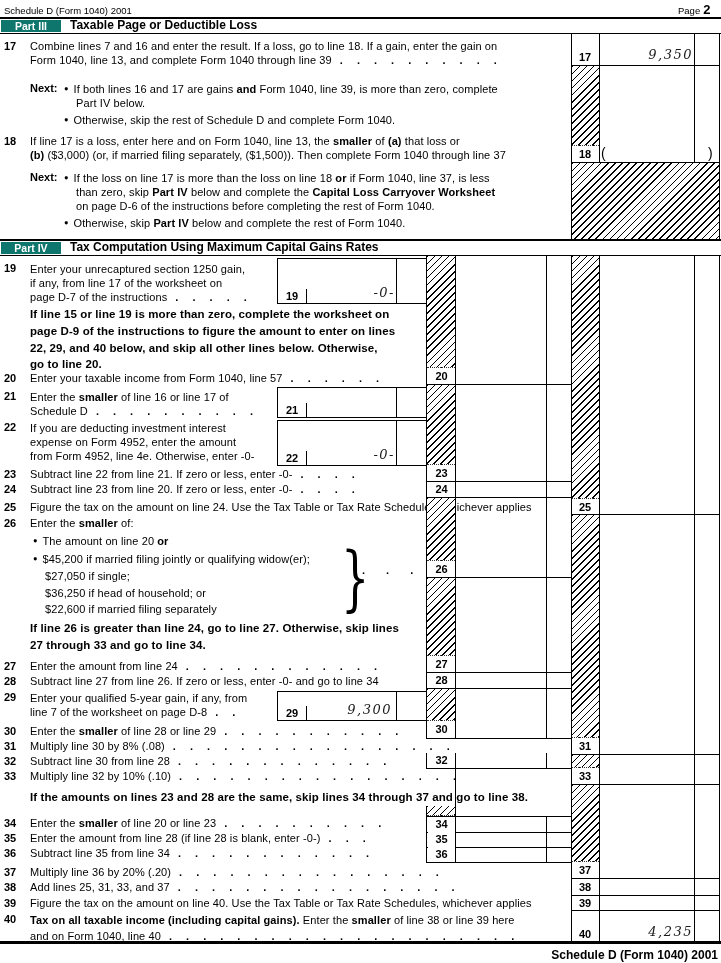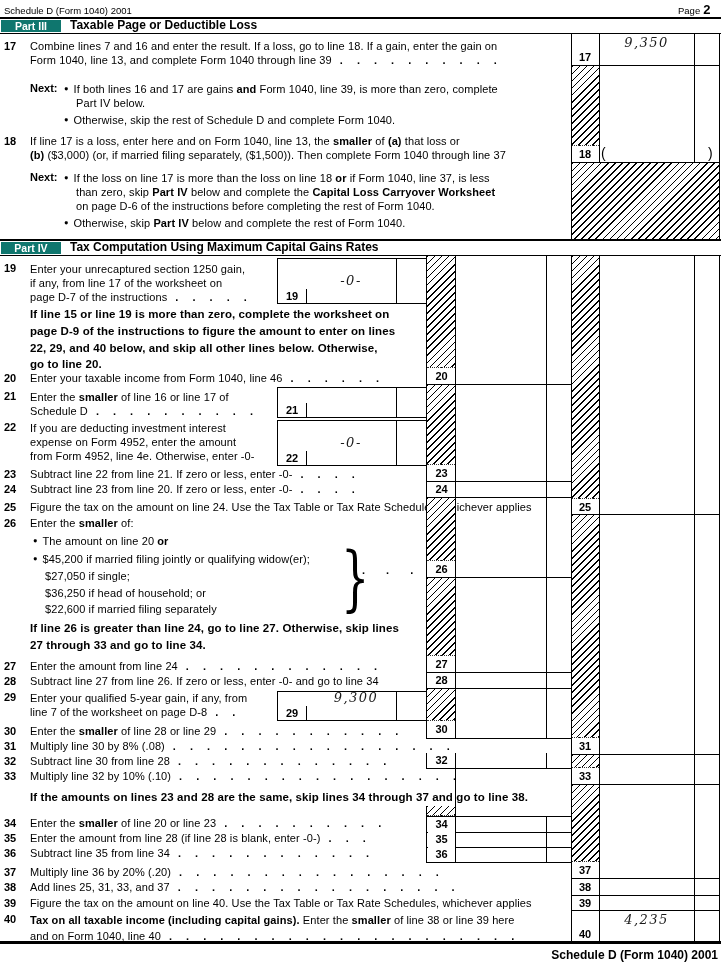--- a/index.html
+++ b/index.html
@@ -11,22 +11,22 @@
   .b{font-weight:bold;}
   .dots{font-weight:bold;letter-spacing:5px;word-spacing:1px;padding-left:8px;white-space:nowrap;}
   .bu{font-size:7.5px;vertical-align:2px;padding-right:5px;letter-spacing:0;}
   .hang{padding-left:12px;text-indent:-12px;}
   .hl{position:absolute;background:#000;height:1.2px;}
   .vl{position:absolute;background:#000;width:1.2px;}
   .hatch{position:absolute;background:repeating-linear-gradient(135deg,#000 0,#000 1.2px,#fff 1.2px,#fff 5px);}
   .dotb{border-bottom:1px dotted #333;box-sizing:border-box;}
   .lbl{position:absolute;width:26px;height:14px;line-height:14px;text-align:center;
        font-weight:bold;font-size:11px;background:#fff;}
-  .field{position:absolute;display:flex;justify-content:center;align-items:flex-end;
-         padding-bottom:14px;box-sizing:border-box;}
+  .field{position:absolute;display:flex;justify-content:flex-end;align-items:flex-end;
+         padding-bottom:2px;box-sizing:border-box;}
   .val{font-family:"DejaVu Serif",serif;font-style:italic;font-size:13px;color:#1a1a1a;letter-spacing:1.5px;}
   .partbar{position:absolute;left:0;width:721px;height:17px;box-sizing:border-box;
            border-top:2.5px solid #000;border-bottom:1.5px solid #000;background:#fff;}
   .partlabel{position:absolute;left:1px;top:1px;width:60px;height:12px;background:#0f766e;color:#fff;
              font-weight:bold;text-align:center;line-height:12px;font-size:10.5px;}
   .parttitle{position:absolute;left:70px;top:0;font-weight:bold;font-size:12px;line-height:13px;}
   .paren{position:absolute;font-size:14px;line-height:14px;}
   .brace{position:absolute;font-family:"DejaVu Serif",serif;font-size:72px;font-weight:normal;
          line-height:66px;transform:scale(0.62,0.98);transform-origin:left top;}
   .smalltext{font-size:9.5px;letter-spacing:0;}
@@ -82,21 +82,21 @@
   <div class="partbar" style="top:239px;">
     <div class="partlabel">Part IV</div>
     <div class="parttitle">Tax Computation Using Maximum Capital Gains Rates</div>
   </div>
 
   <div class="num" style="left:4px;top:262px;">19</div>
   <div class="txt" style="left:30px;top:262px;width:250px;line-height:14px;"><span>Enter your unrecaptured section 1250 gain,</span><br><span>if any, from line 17 of the worksheet on</span><br><span>page D-7 of the instructions</span><span class="dots">. . . . .</span></div>
   <div class="txt" style="left:30px;top:306px;width:420px;line-height:16.8px;font-size:11.5px;"><span class="b">If line 15 or line 19 is more than zero, complete the worksheet on</span><br><span class="b">page D-9 of the instructions to figure the amount to enter on lines</span><br><span class="b">22, 29, and 40 below, and skip all other lines below. Otherwise,</span><br><span class="b">go to line 20.</span></div>
 
   <div class="num" style="left:4px;top:372px;">20</div>
-  <div class="txt" style="left:30px;top:372px;width:400px;"><span>Enter your taxable income from Form 1040, line 46</span><span class="dots">. . . . . .</span></div>
+  <div class="txt" style="left:30px;top:372px;width:400px;"><span>Enter your taxable income from Form 1040, line 57</span><span class="dots">. . . . . .</span></div>
 
   <div class="num" style="left:4px;top:390px;">21</div>
   <div class="txt" style="left:30px;top:390px;width:250px;line-height:14px;"><span>Enter the </span><span class="b">smaller</span><span> of line 16 or line 17 of</span><br><span>Schedule D</span><span class="dots">. . . . . . . . . .</span></div>
 
   <div class="num" style="left:4px;top:421px;">22</div>
   <div class="txt" style="left:30px;top:421px;width:250px;line-height:14px;"><span>If you are deducting investment interest</span><br><span>expense on Form 4952, enter the amount</span><br><span>from Form 4952, line 4e. Otherwise, enter -0-</span></div>
 
   <div class="num" style="left:4px;top:468px;">23</div>
   <div class="txt" style="left:30px;top:468px;width:400px;"><span>Subtract line 22 from line 21. If zero or less, enter -0-</span><span class="dots">. . . .</span></div>
 
@@ -182,21 +182,21 @@
   <div class="lbl" style="left:279px;top:403px;">21</div>
   <div class="lbl" style="left:279px;top:451px;">22</div>
   <div class="lbl" style="left:279px;top:706px;">29</div>
   <div class="field" style="left:307px;top:259px;width:88px;height:43px;">
     <span class="val">-0-</span>
   </div>
   <div class="field" style="left:307px;top:388px;width:88px;height:28px;"></div>
   <div class="field" style="left:307px;top:421px;width:88px;height:43px;">
     <span class="val">-0-</span>
   </div>
-  <div class="field" style="left:312px;top:692px;width:88px;height:27px;">
+  <div class="field" style="left:304px;top:692px;width:88px;height:27px;">
     <span class="val">9,300</span>
   </div>
 
   <div class="vl" style="left:426px;top:256px;height:482px;"></div>
   <div class="vl" style="left:426px;top:753px;height:15px;"></div>
   <div class="vl" style="left:426px;top:806px;height:56px;"></div>
   <div class="vl" style="left:455px;top:256px;height:482px;"></div>
   <div class="vl" style="left:455px;top:753px;height:109px;"></div>
   <div class="vl" style="left:546px;top:256px;height:482px;"></div>
   <div class="vl" style="left:546px;top:753px;height:15px;"></div>

